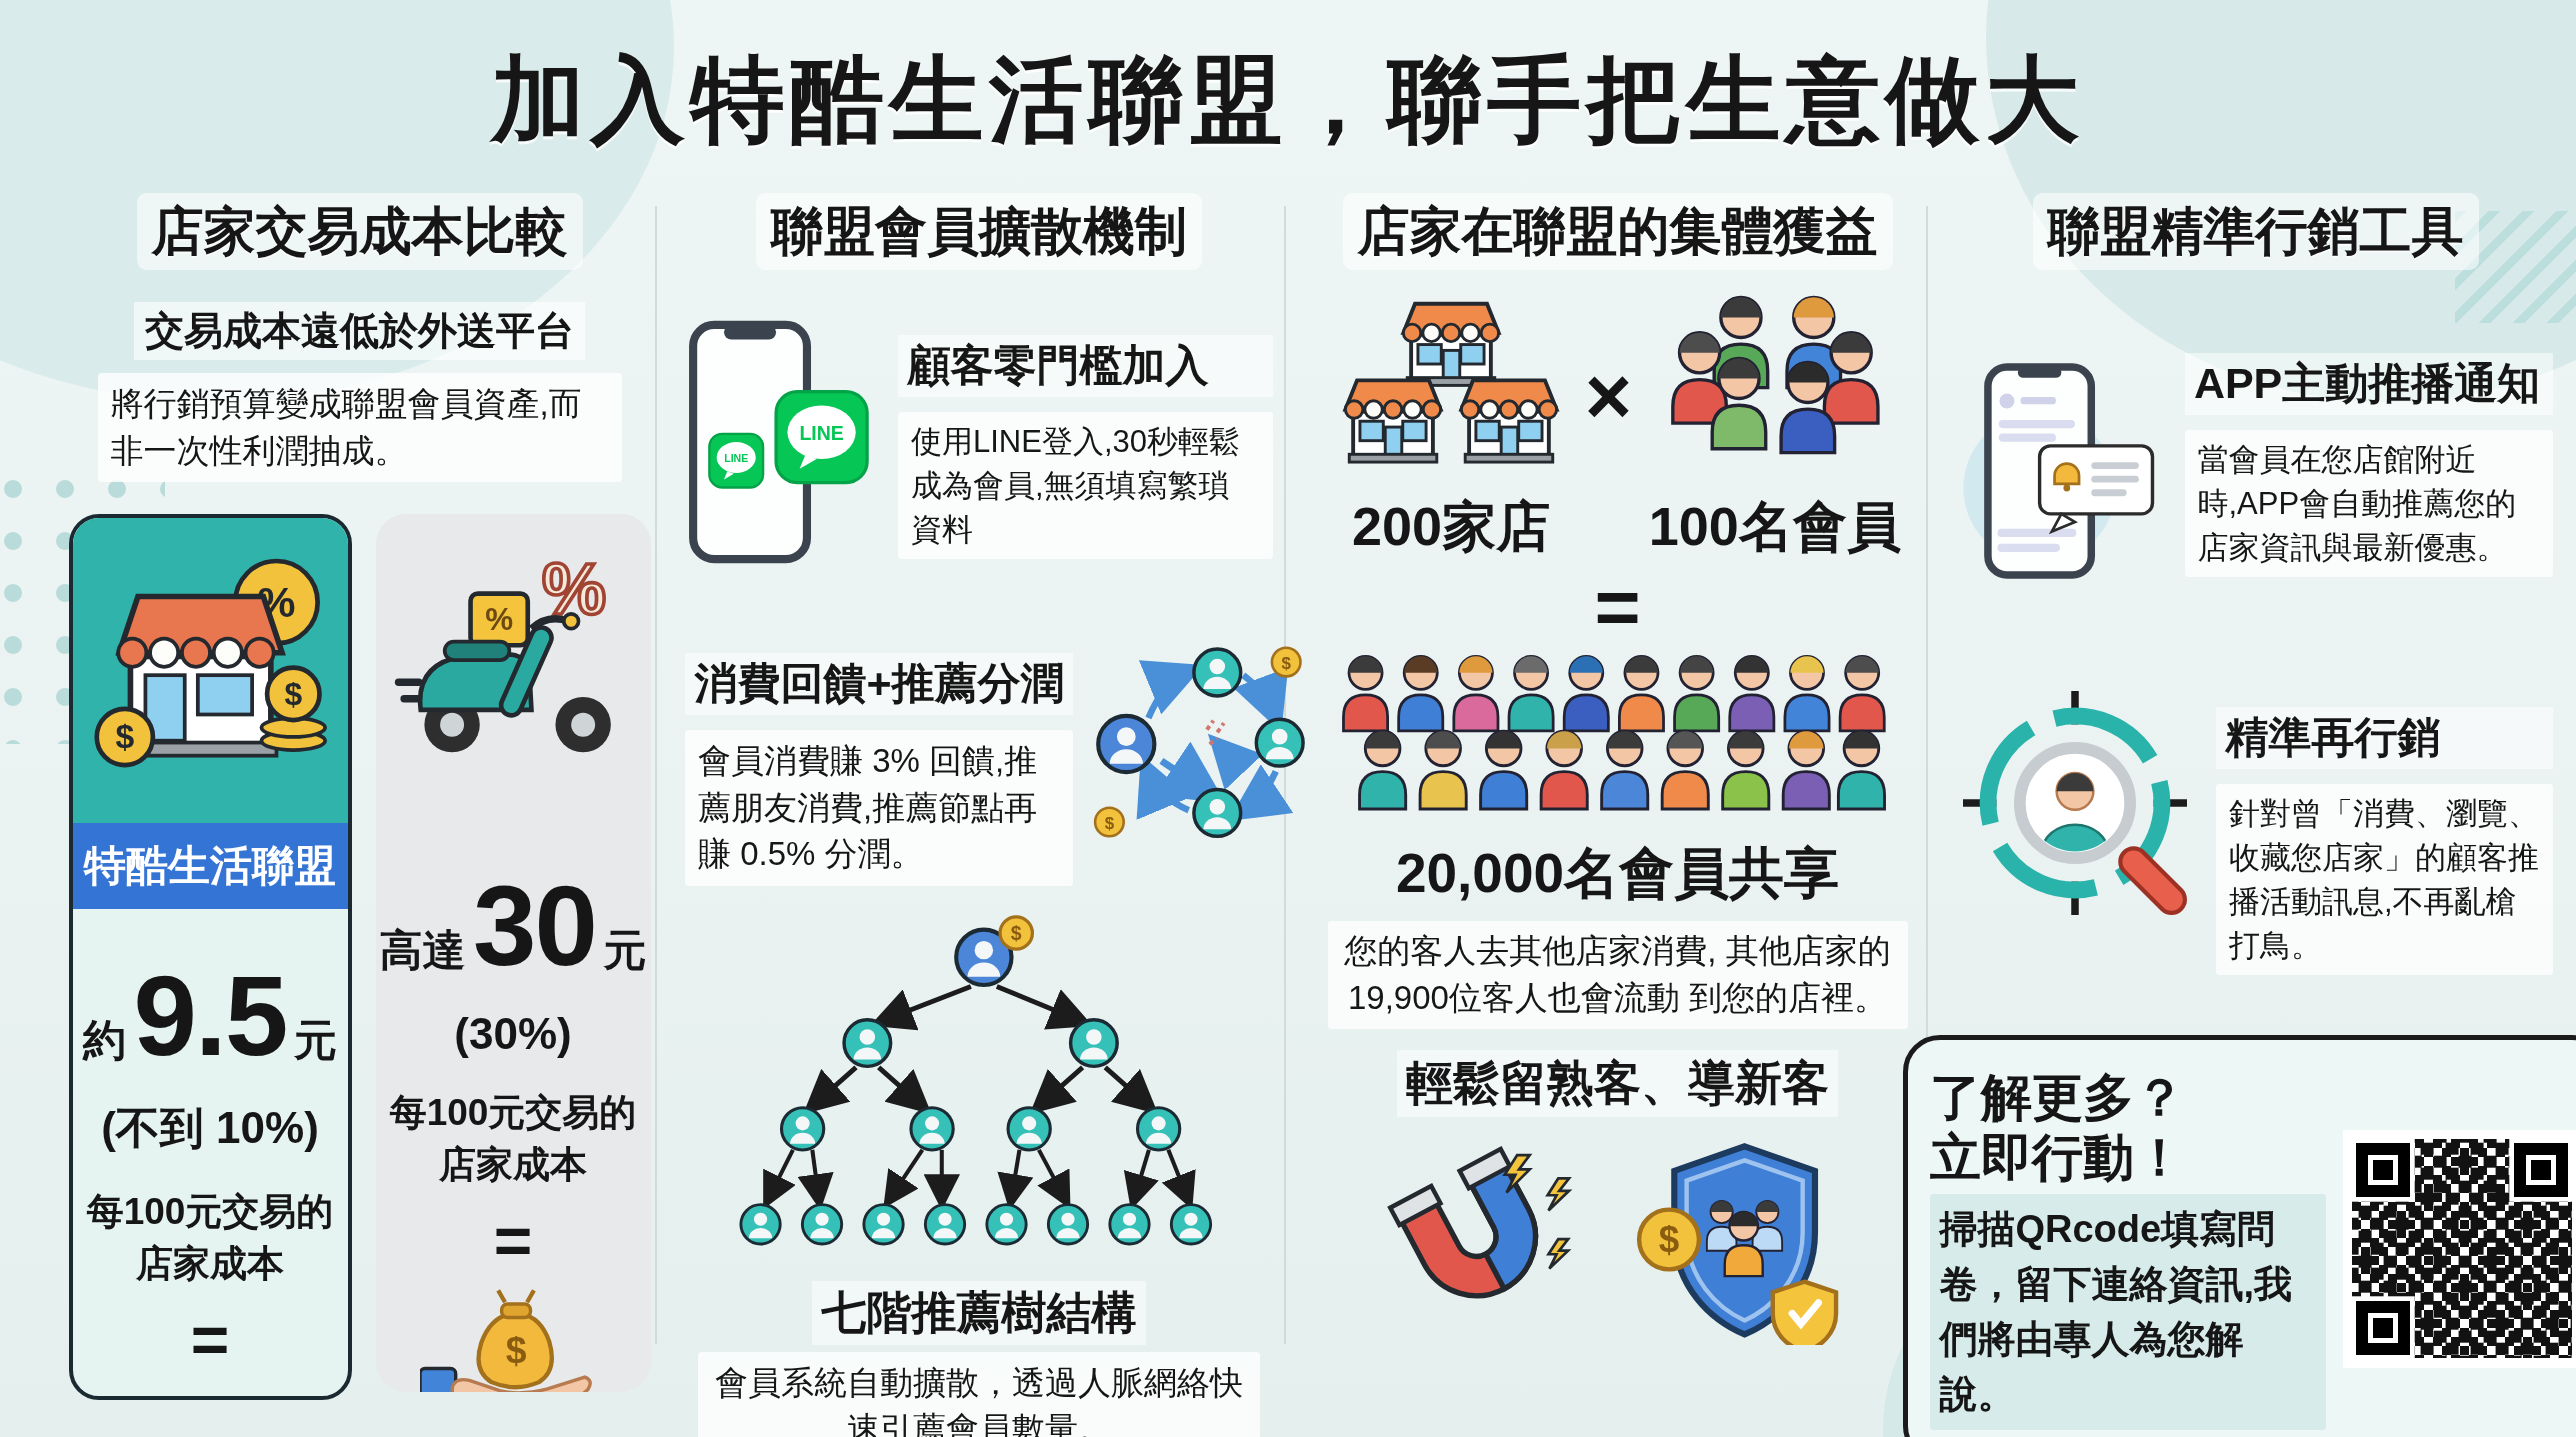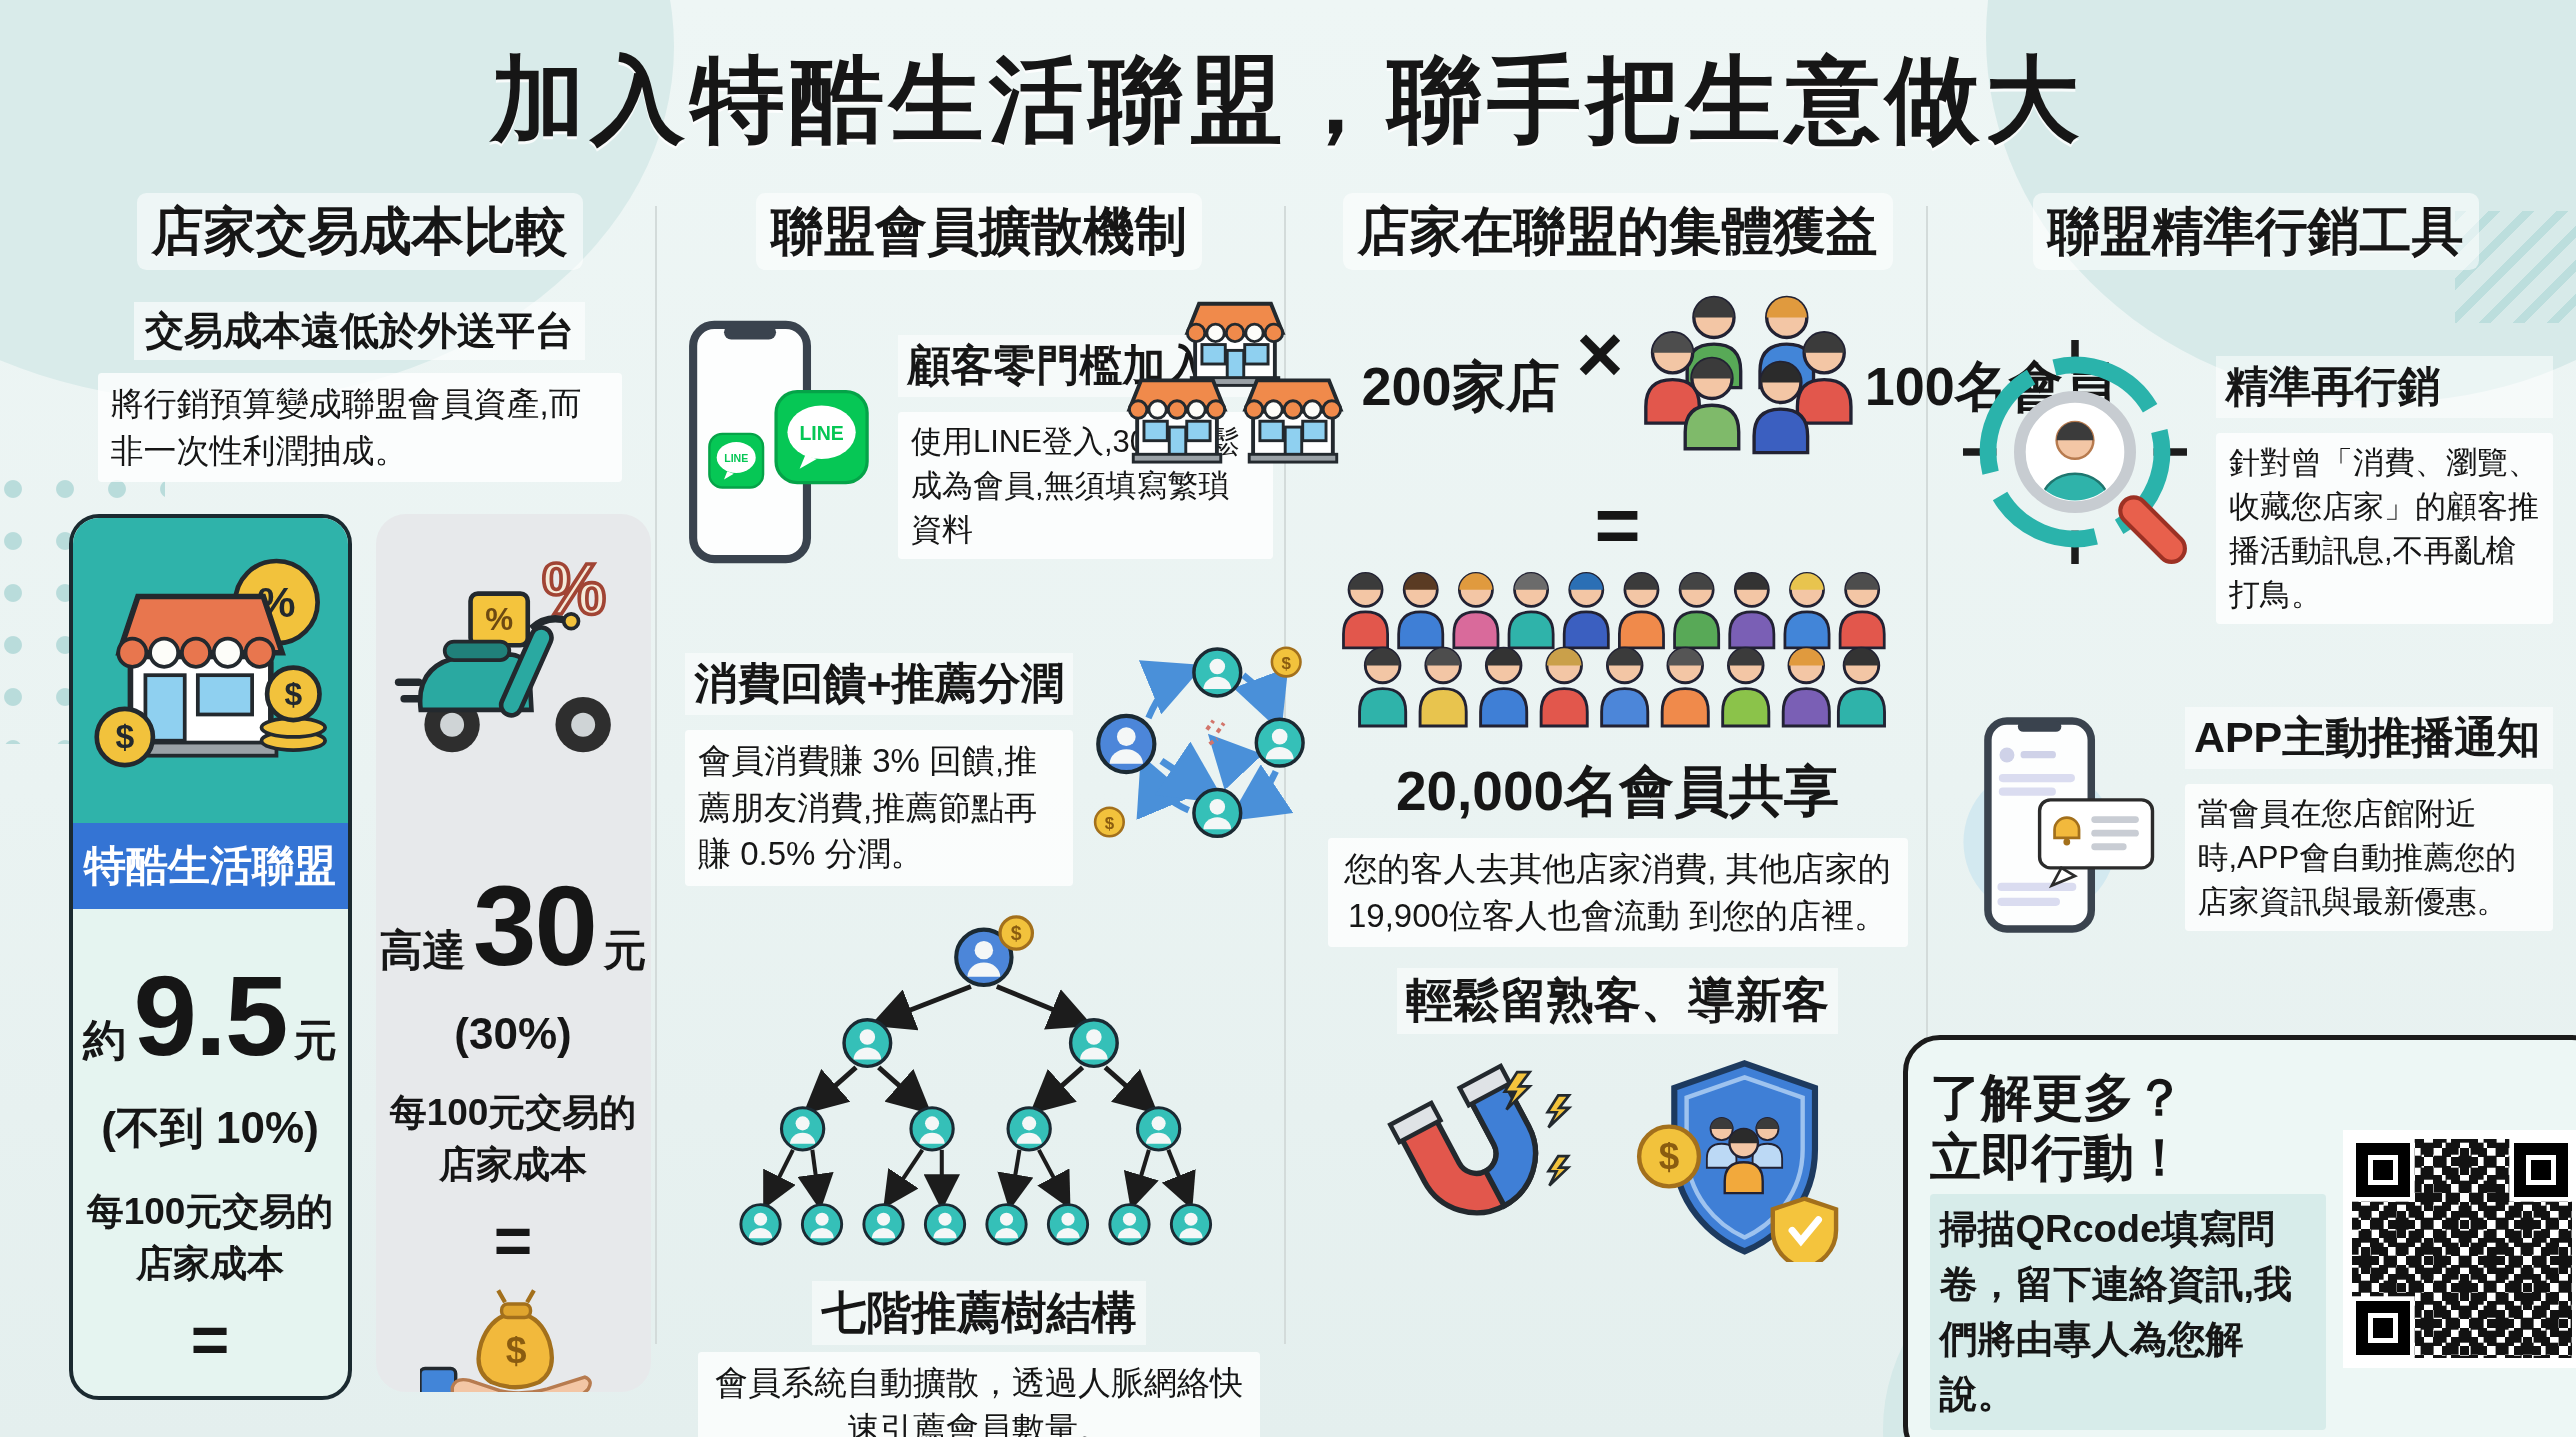--- a/index.html
+++ b/index.html
@@ -44,21 +44,21 @@
   .price-prefix,.price-unit{font-size:43px;}
   .price-amount{font-size:114px;letter-spacing:-1.9px;}
   .price-note{font-size:44px;font-weight:bold;margin-top:18px;}
   .basis{font-size:37px;font-weight:bold;text-align:center;line-height:1.4;margin-top:28px;}
   .equals-sm{font-size:66px;font-weight:bold;margin:13px 0 5.6px;}
   
   .row{display:flex;align-items:flex-start;}
   .row .txt{display:flex;flex-direction:column;gap:15px;}
   
   .c3-top{display:flex;align-items:center;margin-top:24px;gap:13px;}
-  .c3-cell{display:flex;flex-direction:row;align-items:center;gap:9.4px;}
+  .c3-cell{display:flex;flex-direction:column;align-items:center;gap:9.4px;}
   .big-label{font-size:54px;font-weight:bold;white-space:nowrap;}
   .times{font-size:81px;font-weight:bold;margin:0 3.7px 66px;}
   .equals-lg{font-size:79px;font-weight:bold;line-height:.9;margin:7.5px 0;}
   .shared-title{font-size:55px;font-weight:bold;margin-top:9.4px;white-space:nowrap;}
   .icons-row{display:flex;align-items:center;gap:52px;margin-top:17px;}
   
   .cta-box{margin-top:60px;width:706px;border:5.6px solid #1b1b1b;border-radius:37px;
     background:#edf7f5;display:flex;align-items:center;padding:28px 22.5px;box-sizing:border-box;gap:17px;}
   .cta-left{display:flex;flex-direction:column;gap:5.6px;flex:1;}
   .cta-title{font-size:51px;font-weight:bold;line-height:1.18;}
@@ -503,46 +503,20 @@
         <text x="42" y="134" font-size="42" text-anchor="middle" fill="#8a5c10">$</text>
         <path d="M196,168 L232,180 V204 c0,24 -18,38 -36,44 c-18,-6 -36,-20 -36,-44 V180 Z" fill="#f4c43d" stroke="#a3701c" stroke-width="5"></path>
         <path d="M182,204 l10,12 20,-24" fill="none" stroke="#fff" stroke-width="8" stroke-linecap="round"></path>
       </svg>
     </div>
   </div>
 
   <div class="col" style="left:1958px;width:595px;">
     <div class="col-heading">聯盟精準行銷工具</div>
 
-    <div class="row" style="margin-top:58px;gap:24px;align-self:stretch;">
-      <svg width="234" height="248" viewBox="0 0 280 280" style="flex:0 0 auto">
-        <line x1="140" y1="6" x2="140" y2="46" stroke="#1c1c1c" stroke-width="9"></line>
-        <line x1="140" y1="234" x2="140" y2="274" stroke="#1c1c1c" stroke-width="9"></line>
-        <line x1="6" y1="140" x2="46" y2="140" stroke="#1c1c1c" stroke-width="9"></line>
-        <line x1="234" y1="140" x2="274" y2="140" stroke="#1c1c1c" stroke-width="9"></line>
-        <circle cx="140" cy="140" r="104" fill="none" stroke="#2ab3ab" stroke-width="20" stroke-dasharray="133 30.3" transform="rotate(-14 140 140)"></circle>
-        <g transform="rotate(45 206 206)">
-            <rect x="196" y="190" width="96" height="32" rx="16" fill="#e8604c" stroke="#9c3124" stroke-width="5"></rect>
-          </g>
-        <circle cx="140" cy="140" r="66" fill="#fff" stroke="#c7ccd1" stroke-width="14"></circle>
-        <clipPath id="rt-clip">
-            <circle cx="140" cy="140" r="58"></circle>
-          </clipPath>
-        <g clip-path="url(#rt-clip)">
-          <circle cx="140" cy="126" r="22" fill="#f3c6a5" stroke="#b77b4f" stroke-width="3"></circle>
-          <path d="M118,126 a22,22 0 0 1 44,0 z" fill="#3b3b3b"></path>
-          <path d="M100,200 a40,34 0 0 1 80,0 z" fill="#2fb3aa" stroke="#1f766f" stroke-width="3"></path>
-        </g>
-      </svg>
-      <div class="txt" style="padding-top:28px;">
-        <div class="sec-title">精準再行銷</div>
-        <div class="desc" style="font-size:31px;">針對曾「消費、瀏覽、收藏您店家」的顧客推播活動訊息,不再亂槍打鳥。</div>
-      </div>
-    </div>
-
     <div class="row" style="margin-top:51px;gap:22.5px;align-self:stretch;">
       <svg width="204" height="300" viewBox="0 0 300 330" style="flex:0 0 auto">
         <circle cx="120" cy="190" r="112" fill="#d3e9f0"></circle>
         <rect x="44" y="12" width="152" height="306" rx="28" fill="#fdfefe" stroke="#3a434e" stroke-width="11"></rect>
         <rect x="88" y="12" width="64" height="16" rx="8" fill="#3a434e"></rect>
         <circle cx="72" cy="62" r="11" fill="#cfd2e8"></circle>
           <rect x="92" y="56" width="52" height="11" rx="5" fill="#cfd2e8"></rect>
         <rect x="60" y="90" width="112" height="12" rx="6" fill="#dadcf0"></rect>
         <rect x="60" y="110" width="84" height="12" rx="6" fill="#dadcf0"></rect>
         <rect x="58" y="250" width="116" height="12" rx="6" fill="#dadcf0"></rect>
@@ -554,20 +528,46 @@
         <rect x="196" y="152" width="70" height="10" rx="5" fill="#c9cdd4"></rect>
         <rect x="196" y="172" width="70" height="10" rx="5" fill="#c9cdd4"></rect>
         <rect x="196" y="192" width="52" height="10" rx="5" fill="#c9cdd4"></rect>
       </svg>
       <div class="txt" style="padding-top:32px;">
         <div class="sec-title">APP主動推播通知</div>
         <div class="desc" style="font-size:31px;">當會員在您店館附近時,APP會自動推薦您的店家資訊與最新優惠。</div>
       </div>
     </div>
 
+    <div class="row" style="margin-top:58px;gap:24px;align-self:stretch;">
+      <svg width="234" height="248" viewBox="0 0 280 280" style="flex:0 0 auto">
+        <line x1="140" y1="6" x2="140" y2="46" stroke="#1c1c1c" stroke-width="9"></line>
+        <line x1="140" y1="234" x2="140" y2="274" stroke="#1c1c1c" stroke-width="9"></line>
+        <line x1="6" y1="140" x2="46" y2="140" stroke="#1c1c1c" stroke-width="9"></line>
+        <line x1="234" y1="140" x2="274" y2="140" stroke="#1c1c1c" stroke-width="9"></line>
+        <circle cx="140" cy="140" r="104" fill="none" stroke="#2ab3ab" stroke-width="20" stroke-dasharray="133 30.3" transform="rotate(-14 140 140)"></circle>
+        <g transform="rotate(45 206 206)">
+            <rect x="196" y="190" width="96" height="32" rx="16" fill="#e8604c" stroke="#9c3124" stroke-width="5"></rect>
+          </g>
+        <circle cx="140" cy="140" r="66" fill="#fff" stroke="#c7ccd1" stroke-width="14"></circle>
+        <clipPath id="rt-clip">
+            <circle cx="140" cy="140" r="58"></circle>
+          </clipPath>
+        <g clip-path="url(#rt-clip)">
+          <circle cx="140" cy="126" r="22" fill="#f3c6a5" stroke="#b77b4f" stroke-width="3"></circle>
+          <path d="M118,126 a22,22 0 0 1 44,0 z" fill="#3b3b3b"></path>
+          <path d="M100,200 a40,34 0 0 1 80,0 z" fill="#2fb3aa" stroke="#1f766f" stroke-width="3"></path>
+        </g>
+      </svg>
+      <div class="txt" style="padding-top:28px;">
+        <div class="sec-title">精準再行銷</div>
+        <div class="desc" style="font-size:31px;">針對曾「消費、瀏覽、收藏您店家」的顧客推播活動訊息,不再亂槍打鳥。</div>
+      </div>
+    </div>
+
     <div class="cta-box">
       <div class="cta-left">
         <div class="cta-title">
           <div>了解更多？</div>
           <div>立即行動！</div>
         </div>
         <div class="cta-desc">掃描QRcode填寫問卷，留下連絡資訊,我們將由專人為您解說。</div>
       </div>
       <div class="qr">
         <div class="qr-pattern"></div>

